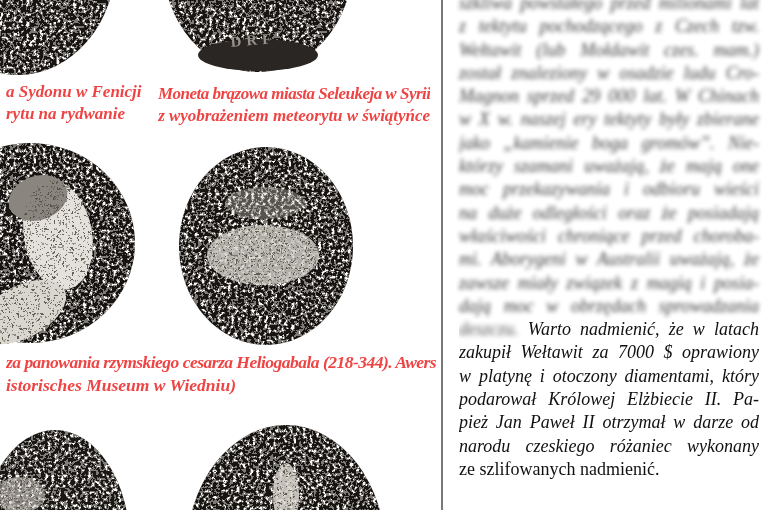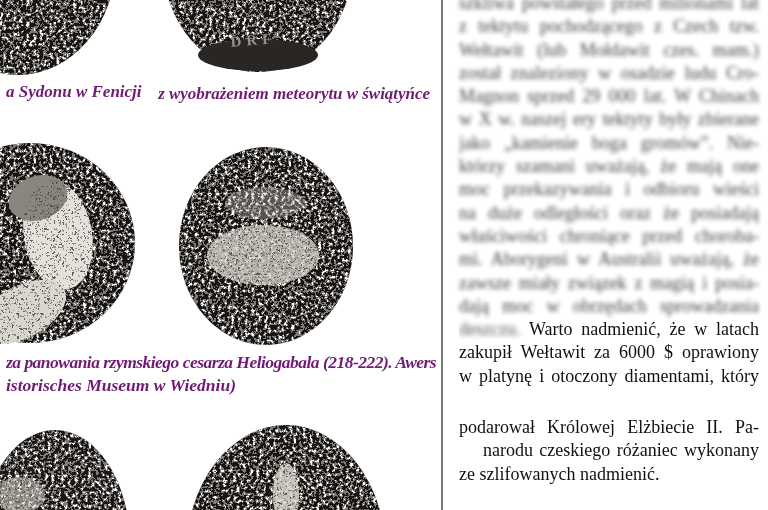--- a/index.html
+++ b/index.html
@@ -1,26 +1,26 @@
 <!DOCTYPE html>
 <html><head>
 <meta charset="utf-8">
 <style>
   html,body{margin:0;padding:0;background:#ffffff;}
   #page{position:relative;width:768px;height:510px;background:#ffffff;overflow:hidden;
         font-family:"Liberation Serif","DejaVu Serif",serif;}
   .abs{position:absolute;}
   
-  .cap{font-style:italic;font-weight:bold;color:#701a75;font-size:17px;line-height:22px;}
+  .cap{font-style:italic;font-weight:bold;color:#ef4444;font-size:17px;line-height:22px;}
   .cap3{font-size:17.5px;line-height:22.5px;}
   .capline{display:block;}
   
   .col{color:#101010;font-size:18px;}
   .tline{display:block;height:23.3px;line-height:23.3px;text-align:justify;}
-  .just{text-align-last:justify;}
+  .just{text-align-last:justify;font-style:italic;}
   .blur{filter:blur(2.3px);color:#222222;opacity:.85;}
   .blur-inline{filter:blur(2.4px);color:#2a2a2a;opacity:.8;}
   
   .divider{width:2px;background:#787878;}
   
   svg.coin{position:absolute;display:block;}
   .fit{overflow:hidden;}
 </style>
 </head>
 <body>
@@ -101,28 +101,30 @@
     <g>
       <ellipse cx="106" cy="75" rx="13" ry="32" fill="#ded9d2" opacity="0.85"></ellipse>
     </g>
     <g filter="url(#speckD)">
         <ellipse cx="106" cy="75" rx="13" ry="32"></ellipse>
       </g>
   </svg>
 
   <div class="abs cap" style="left:6px;top:81px;width:145px">
     <span class="capline fit" style="white-space: nowrap;">a Sydonu w Fenicji</span>
+    <span class="capline fit" style="white-space: nowrap;">rytu na rydwanie</span>
   </div>
 
   <div class="abs cap" style="left:158px;top:83px;width:272px">
+    <span class="capline fit" style="white-space: nowrap; letter-spacing: -0.51px;">Moneta brązowa miasta Seleukeja w Syrii</span>
     <span class="capline fit" style="white-space: nowrap; letter-spacing: -0.03px; text-align: right;">z wyobrażeniem meteorytu w świątyńce</span>
   </div>
 
   <div class="abs cap cap3" style="left:6px;top:351px;width:430px">
-    <span class="capline fit just" style="white-space: nowrap; letter-spacing: -0.52px;">za panowania rzymskiego cesarza Heliogabala (218-222). Awers</span>
+    <span class="capline fit just" style="white-space: nowrap; letter-spacing: -0.52px;">za panowania rzymskiego cesarza Heliogabala (218-344). Awers</span>
     <span class="capline fit" style="white-space: nowrap;">istorisches Museum w Wiedniu)</span>
   </div>
 
   <div class="abs divider" style="left:441px;top:0;height:510px"></div>
 
   <div class="abs col" style="left:459px;top:-8px;width:300px">
 
     <div class="tline just fit blur" style="white-space: nowrap; word-spacing: 0px;">szkliwa powstałego przed milionami lat</div>
     <div class="tline just fit blur" style="white-space: nowrap; word-spacing: 0px;">z tektytu pochodzącego z Czech tzw.</div>
     <div class="tline just fit blur" style="white-space: nowrap; word-spacing: 0px;">Wełtawit (lub Mołdawit czes. mam.)</div>
@@ -132,20 +134,21 @@
     <div class="tline just fit blur" style="white-space: nowrap; word-spacing: 0px;">jako „kamienie boga gromów”. Nie-</div>
     <div class="tline just fit blur" style="white-space: nowrap; word-spacing: 0px;">którzy szamani uważają, że mają one</div>
     <div class="tline just fit blur" style="white-space: nowrap; word-spacing: 0px;">moc przekazywania i odbioru wieści</div>
     <div class="tline just fit blur" style="white-space: nowrap; word-spacing: 0px;">na duże odległości oraz że posiadają</div>
     <div class="tline just fit blur" style="white-space: nowrap; word-spacing: 0px;">właściwości chroniące przed choroba-</div>
     <div class="tline just fit blur" style="white-space: nowrap; word-spacing: 0px;">mi. Aborygeni w Australii uważają, że</div>
     <div class="tline just fit blur" style="white-space: nowrap; word-spacing: 0px;">zawsze miały związek z magią i posia-</div>
     <div class="tline just fit blur" style="white-space: nowrap; word-spacing: 0px;">dają moc w obrzędach sprowadzania</div>
 
     <div class="tline just fit" style="white-space: nowrap; word-spacing: 0px;"><span class="blur-inline">deszczu.</span> <span>Warto nadmienić, że w latach</span></div>
-    <div class="tline just fit" style="white-space: nowrap; word-spacing: 0px;">zakupił Wełtawit za 6000 $ oprawiony</div>
+    <div class="tline just fit" style="white-space: nowrap; word-spacing: 0px;">zakupił Wełtawit za 7000 $ oprawiony</div>
     <div class="tline just fit" style="white-space: nowrap; word-spacing: 0px;">w platynę i otoczony diamentami, który</div>
-    <div class="tline just fit" style="white-space: nowrap; word-spacing: 0px; margin-top: 28px;">podarował Królowej Elżbiecie II. Pa-</div>
-    <div class="tline just fit" style="white-space: nowrap; word-spacing: 0px; margin-left: 24px;">narodu czeskiego różaniec wykonany</div>
+    <div class="tline just fit" style="white-space: nowrap; word-spacing: 0px;">podarował Królowej Elżbiecie II. Pa-</div>
+    <div class="tline just fit" style="white-space: nowrap; word-spacing: 0px;">pież Jan Paweł II otrzymał w darze od</div>
+    <div class="tline just fit" style="white-space: nowrap; word-spacing: 0px;">narodu czeskiego różaniec wykonany</div>
     <div class="tline fit" style="white-space: nowrap;">ze szlifowanych nadmienić.</div>
   </div>
 
 </div>
 
 </body></html>

